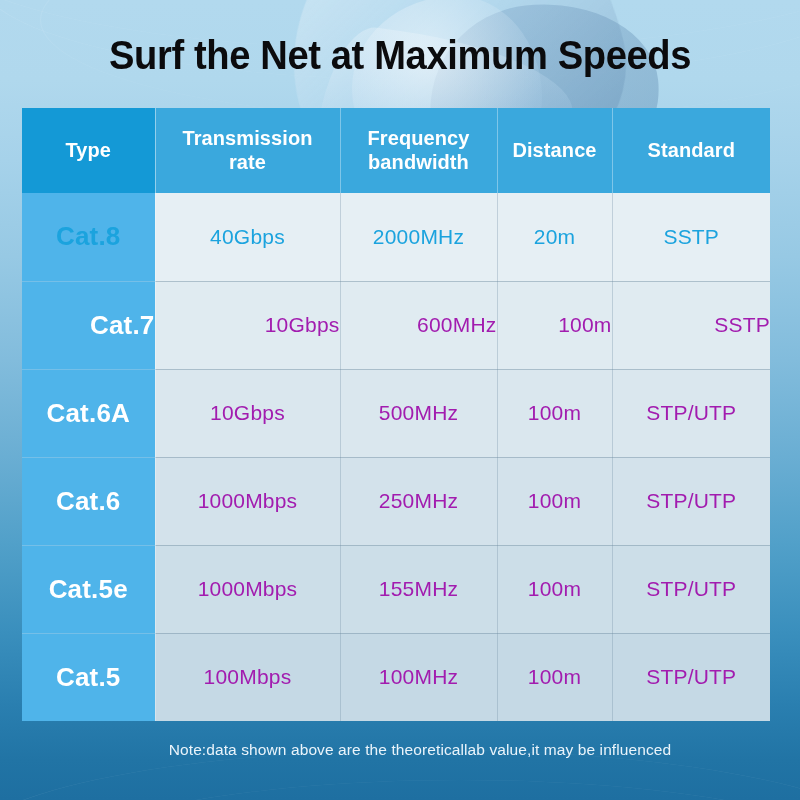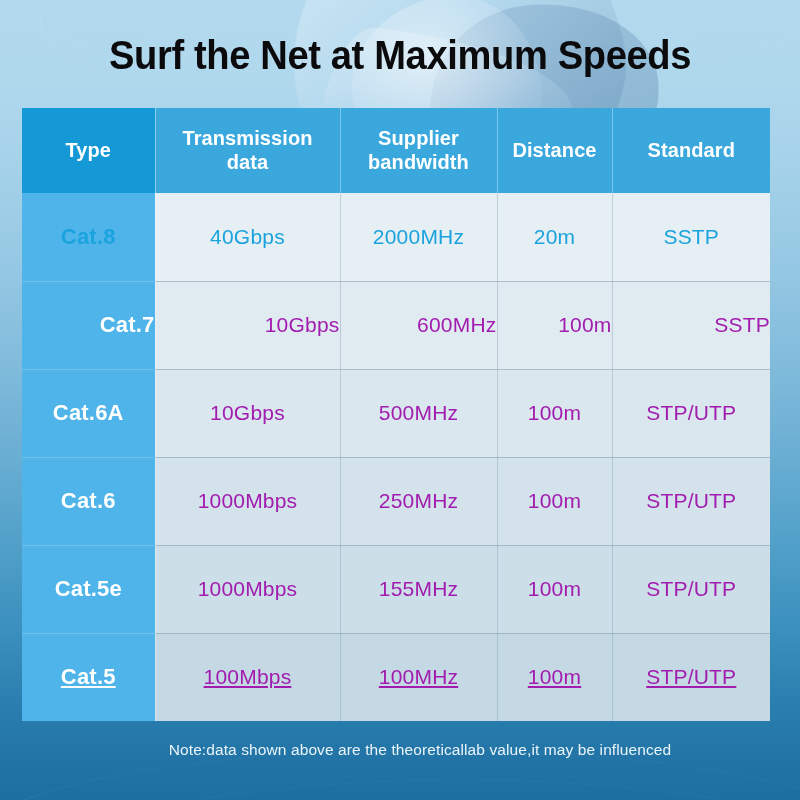--- a/index.html
+++ b/index.html
@@ -142,32 +142,32 @@
     font-family:"Liberation Sans Narrow","Liberation Sans", sans-serif;
     letter-spacing:.2px;
   }
   tbody td:last-child { border-right:none; }
   tbody tr:last-child td { border-bottom:none; }
 
   tbody td.cell-type {
     background:#4fb4ea !important;
     color:#ffffff;
     font-weight:bold;
-    font-size:22px;
+    font-size:26px;
     border-right:1px solid rgba(255,255,255,.30);
     border-bottom:1px solid rgba(150,200,230,.55);
   }
 
   
   tbody tr.r0 td { background:#e6eff4; }
   tbody tr.r1 td { background:#e0ebf1;text-align:right; }
   tbody tr.r2 td { background:#dae7ee;margin-left:8px; }
   tbody tr.r3 td { background:#d3e2eb; }
   tbody tr.r4 td { background:#ccdee8; }
-  tbody tr.r5 td { background:#c5d9e5;text-decoration:underline; }
+  tbody tr.r5 td { background:#c5d9e5; }
 
   
   tbody tr.highlight td { color:#1ba3de; }
 
   
   .note {
     position:absolute;
     left:0; right:0; top:738px;
     text-align:center;
     color:#eaf4fb;
@@ -207,24 +207,24 @@
           <col class="c-dist">
           <col class="c-std">
       </colgroup>
       <thead>
         <tr>
           <th class="th-type">
             <span>Type</span>
           </th>
           <th>
             <span>Transmission</span><br>
-            <span>data</span>
-          </th>
-          <th>
-            <span>Supplier</span><br>
+            <span>rate</span>
+          </th>
+          <th>
+            <span>Frequency</span><br>
             <span>bandwidth</span>
           </th>
           <th>
             <span>Distance</span>
           </th>
           <th>
             <span>Standard</span>
           </th>
         </tr>
       </thead>

